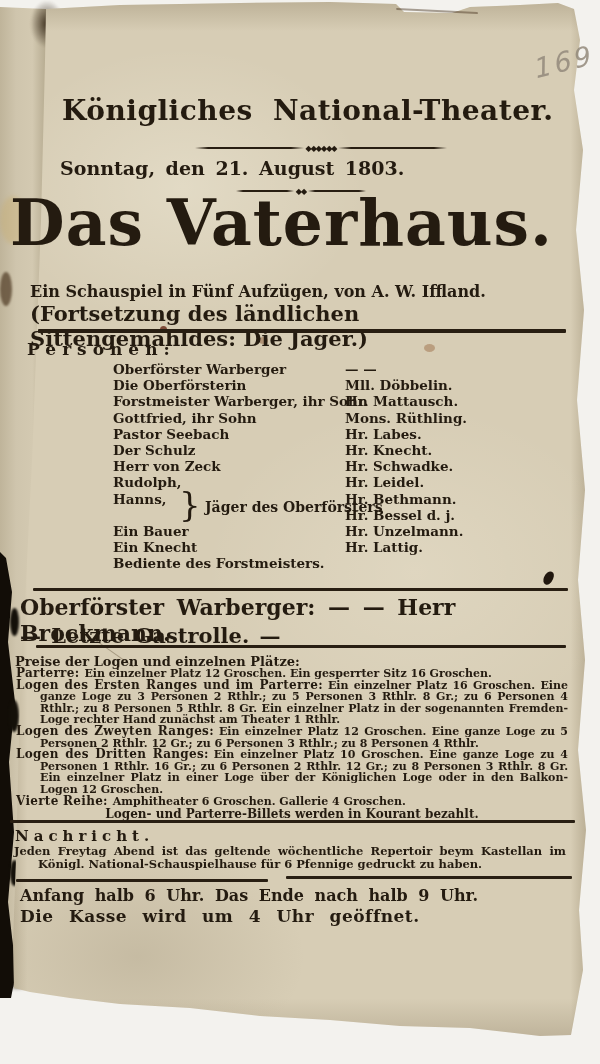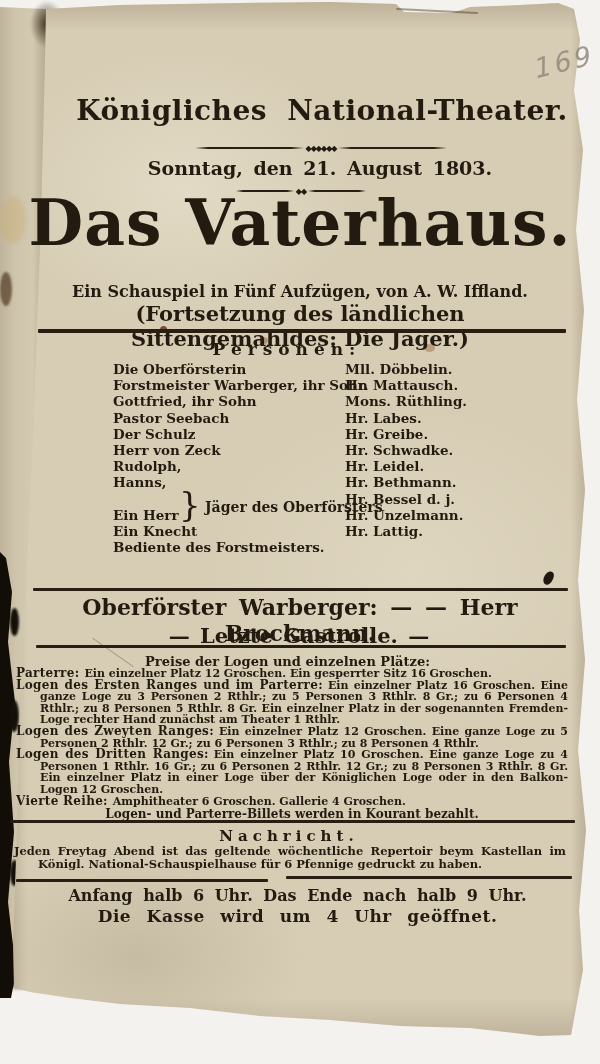--- a/index.html
+++ b/index.html
@@ -31,21 +31,21 @@
       linear-gradient(270deg, rgba(125,110,80,.35) 0, transparent 3%),
       linear-gradient(0deg, rgba(120,105,78,.28) 0, transparent 4%),
       linear-gradient(180deg, rgba(130,115,85,.32) 0, transparent 3%),
       #d7cdb5;
     clip-path:polygon(36px 9px,110px 5px,230px 3px,320px 2px,386px 4px,394px 12px,442px 13px,460px 7px,510px 5px,548px 3px,564px 9px,
       570px 40px,564px 90px,573px 150px,566px 230px,574px 310px,567px 400px,575px 490px,568px 580px,575px 660px,568px 750px,576px 830px,569px 910px,573px 970px,561px 1035px,
       530px 1036px,460px 1028px,390px 1026px,320px 1020px,250px 1016px,180px 1008px,110px 1004px,60px 998px,20px 992px,4px 988px,
       3px 940px,6px 860px,8px 780px,10px 700px,14px 620px,18px 540px,22px 460px,25px 380px,28px 300px,31px 220px,33px 140px,35px 60px);
   }
   .blob{position:absolute;border-radius:50%;}
-  .ctr{text-align:center;}
+  .ctr{}
   .rule{position:absolute;background:#281e12;border-radius:1px;}
   .orn{position:absolute;display:flex;align-items:center;}
   .orn .bar{flex:1;height:2px;background:linear-gradient(90deg,transparent,#281e12 12%,#281e12 88%,transparent);}
   .orn .beads{font-size:8px;letter-spacing:-1px;line-height:8px;padding:0 2px;color:#241b10;font-weight:bold;}
   .theater{left:62px;top:94px;width:520px;font-size:28px;font-weight:bold;word-spacing:10px;letter-spacing:.5px;}
   .date{left:60px;top:157px;width:520px;font-size:19px;font-weight:bold;word-spacing:4px;}
   .title{left:10px;top:192px;width:580px;font-size:63px;font-weight:bold;letter-spacing:1px;line-height:1;}
   .sub1{left:30px;top:282px;width:540px;font-size:16px;font-weight:bold;}
   .sub2{left:30px;top:301px;width:540px;font-size:21px;font-weight:bold;}
   .personen{left:27px;top:339px;width:520px;font-size:17px;font-weight:bold;letter-spacing:6px;}
@@ -111,56 +111,60 @@
 </div>
 
 <div class="abs title ctr">Das Vaterhaus.</div>
 <div class="abs sub1 ctr">Ein Schauspiel in Fünf Aufzügen, von A. W. Iffland.</div>
 <div class="abs sub2 ctr">(Fortsetzung des ländlichen Sittengemähldes: Die Jäger.)</div>
 <div class="rule" style="left:38px;top:329px;width:528px;height:3.5px;"></div>
 
 <div class="abs personen ctr">Personen:</div>
 <div class="abs cast">
   <div class="cast-row">
+      <span class="role">Oberförster Warberger</span>
+      <span class="actor">—  —</span>
+    </div>
+  <div class="cast-row">
       <span class="role">Die Oberförsterin</span>
       <span class="actor">Mll. Döbbelin.</span>
     </div>
   <div class="cast-row">
       <span class="role">Forstmeister Warberger, ihr Sohn</span>
       <span class="actor">Hr. Mattausch.</span>
     </div>
   <div class="cast-row">
       <span class="role">Gottfried, ihr Sohn</span>
       <span class="actor">Mons. Rüthling.</span>
     </div>
   <div class="cast-row">
       <span class="role">Pastor Seebach</span>
       <span class="actor">Hr. Labes.</span>
     </div>
   <div class="cast-row">
       <span class="role">Der Schulz</span>
-      <span class="actor">Hr. Greibe.</span>
+      <span class="actor">Hr. Knecht.</span>
     </div>
   <div class="cast-row">
       <span class="role">Herr von Zeck</span>
       <span class="actor">Hr. Schwadke.</span>
     </div>
   <div class="cast-row">
       <span class="role">Rudolph,</span>
       <span class="actor">Hr. Leidel.</span>
     </div>
   <div class="cast-row">
       <span class="role">Hanns,</span>
       <span class="actor">Hr. Bethmann.</span>
     </div>
   <div class="cast-row">
       <span class="actor">Hr. Bessel d. j.</span>
     </div>
   <div class="cast-row">
-      <span class="role">Ein Herr</span>
+      <span class="role">Ein Bauer</span>
       <span class="actor">Hr. Unzelmann.</span>
     </div>
   <div class="cast-row">
       <span class="role">Ein Knecht</span>
       <span class="actor">Hr. Lattig.</span>
     </div>
   <div class="cast-row">
       <span class="role">Bediente des Forstmeisters.</span>
       <span class="actor"></span>
     </div>

